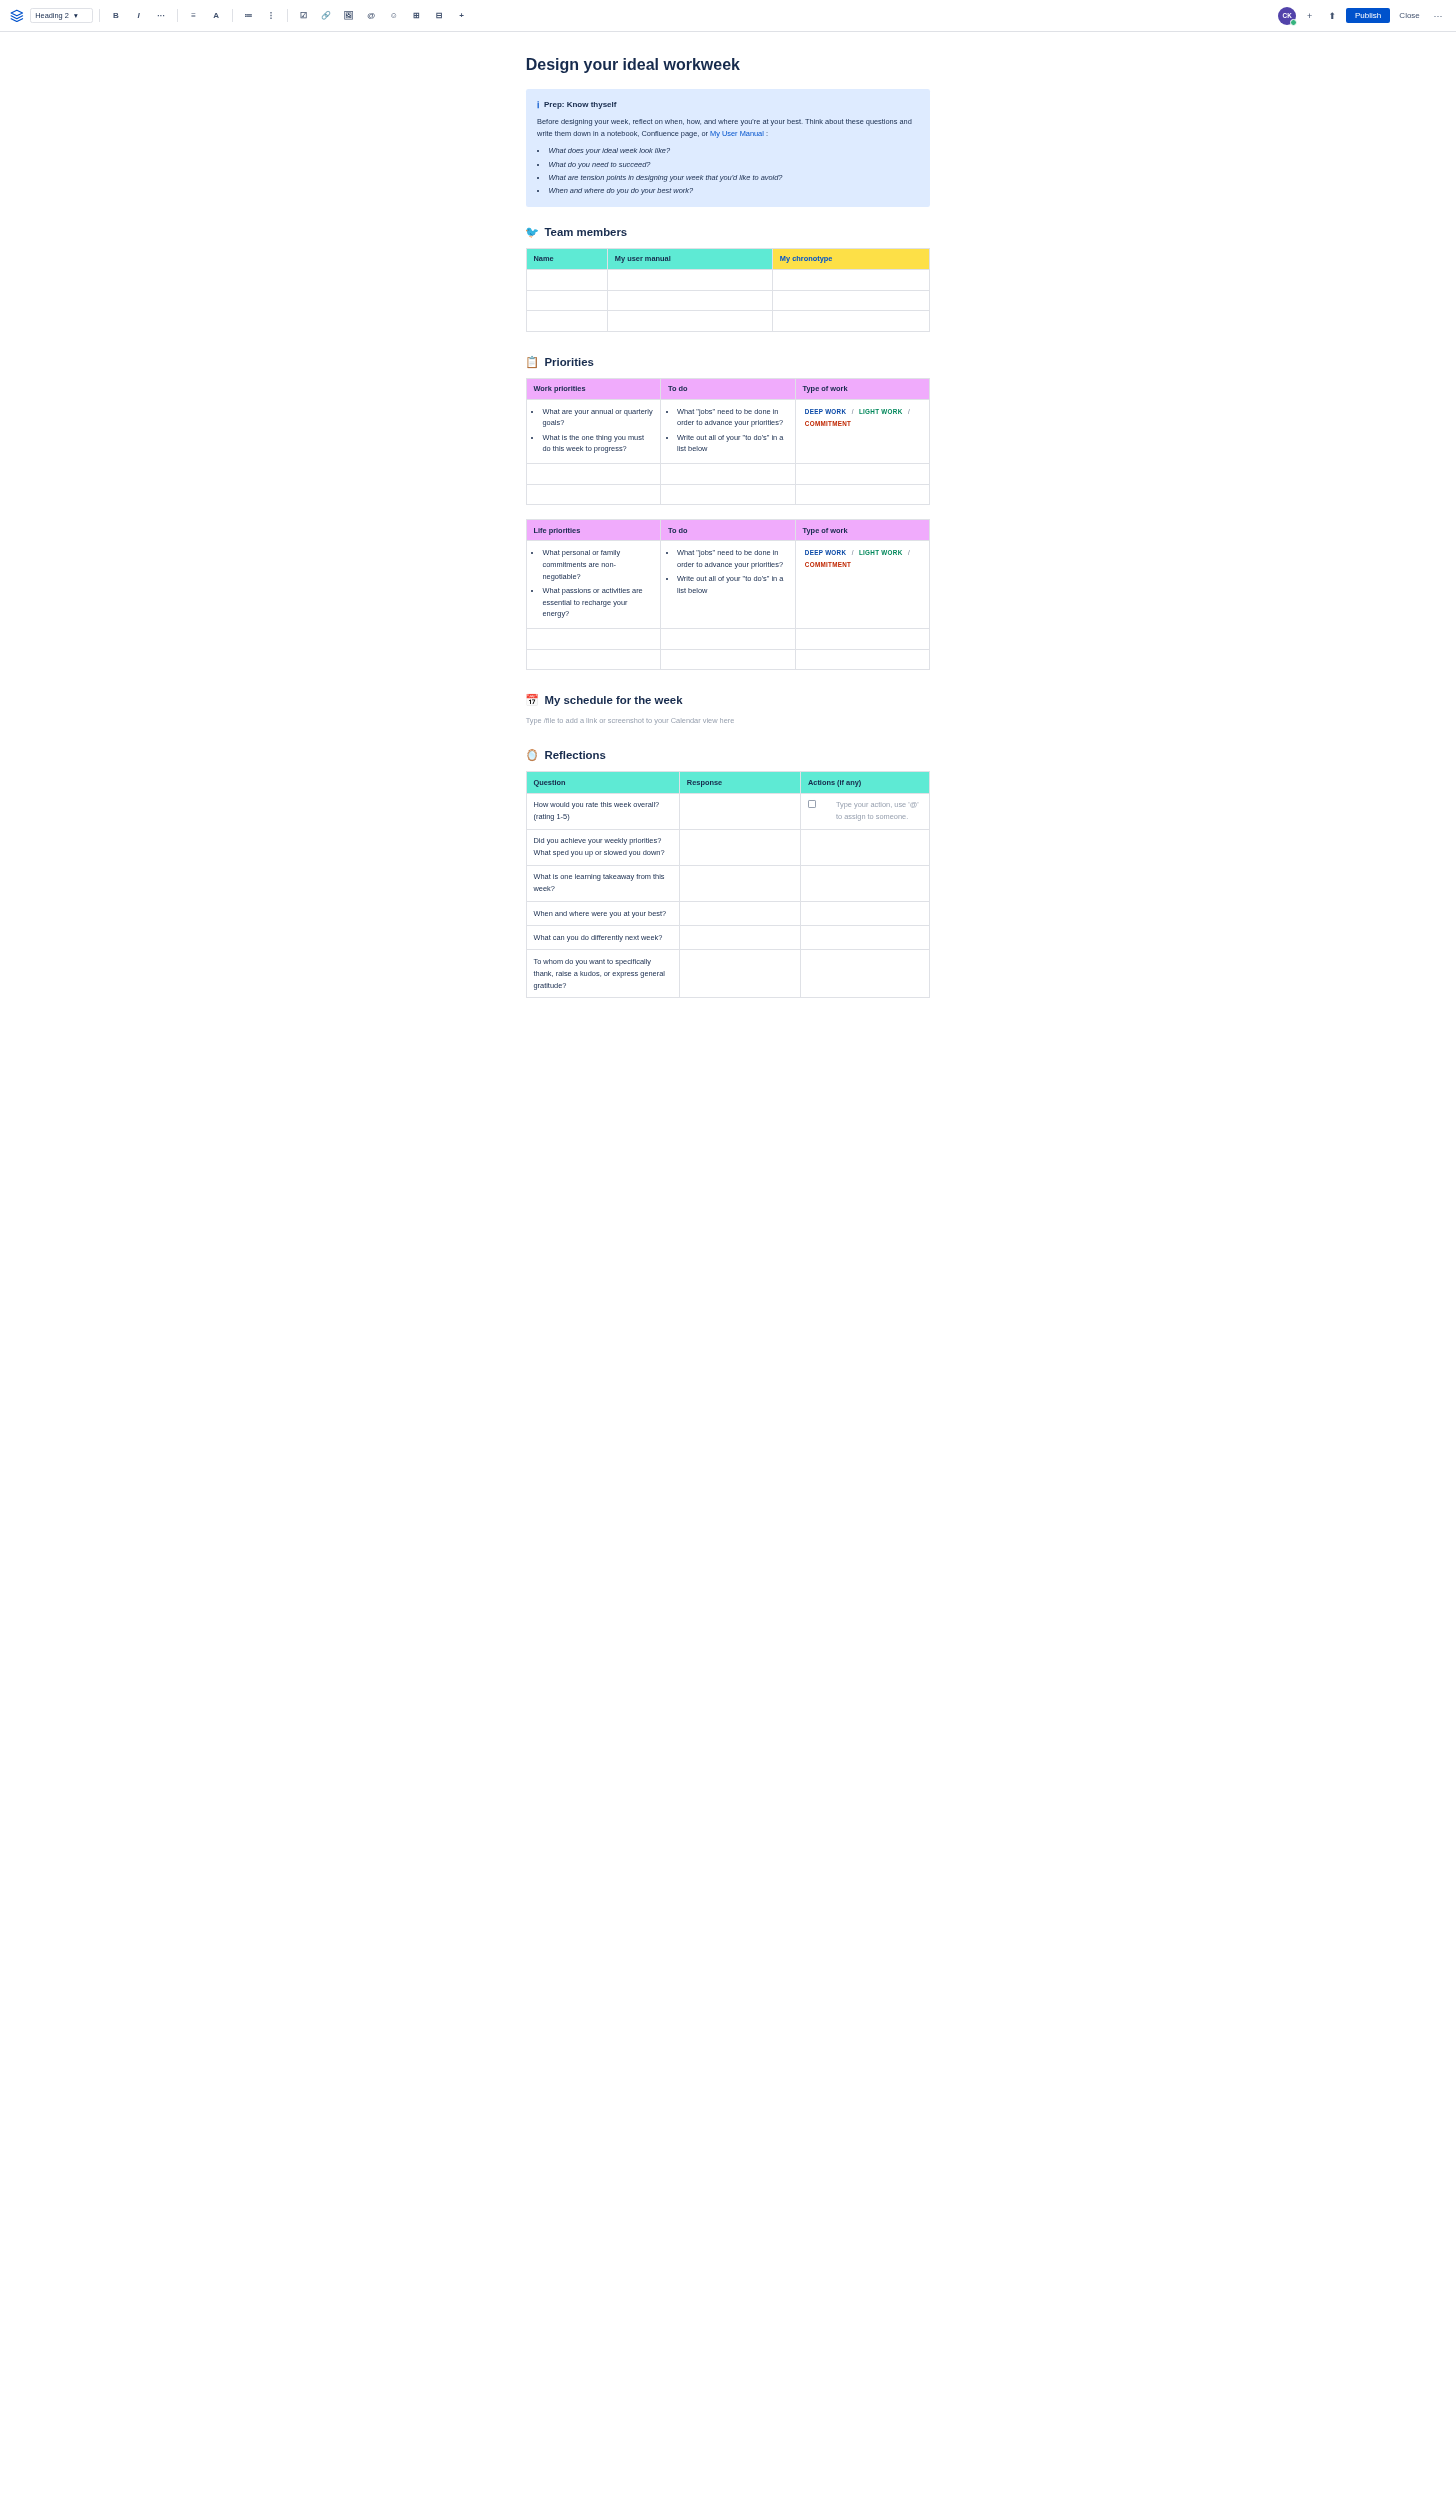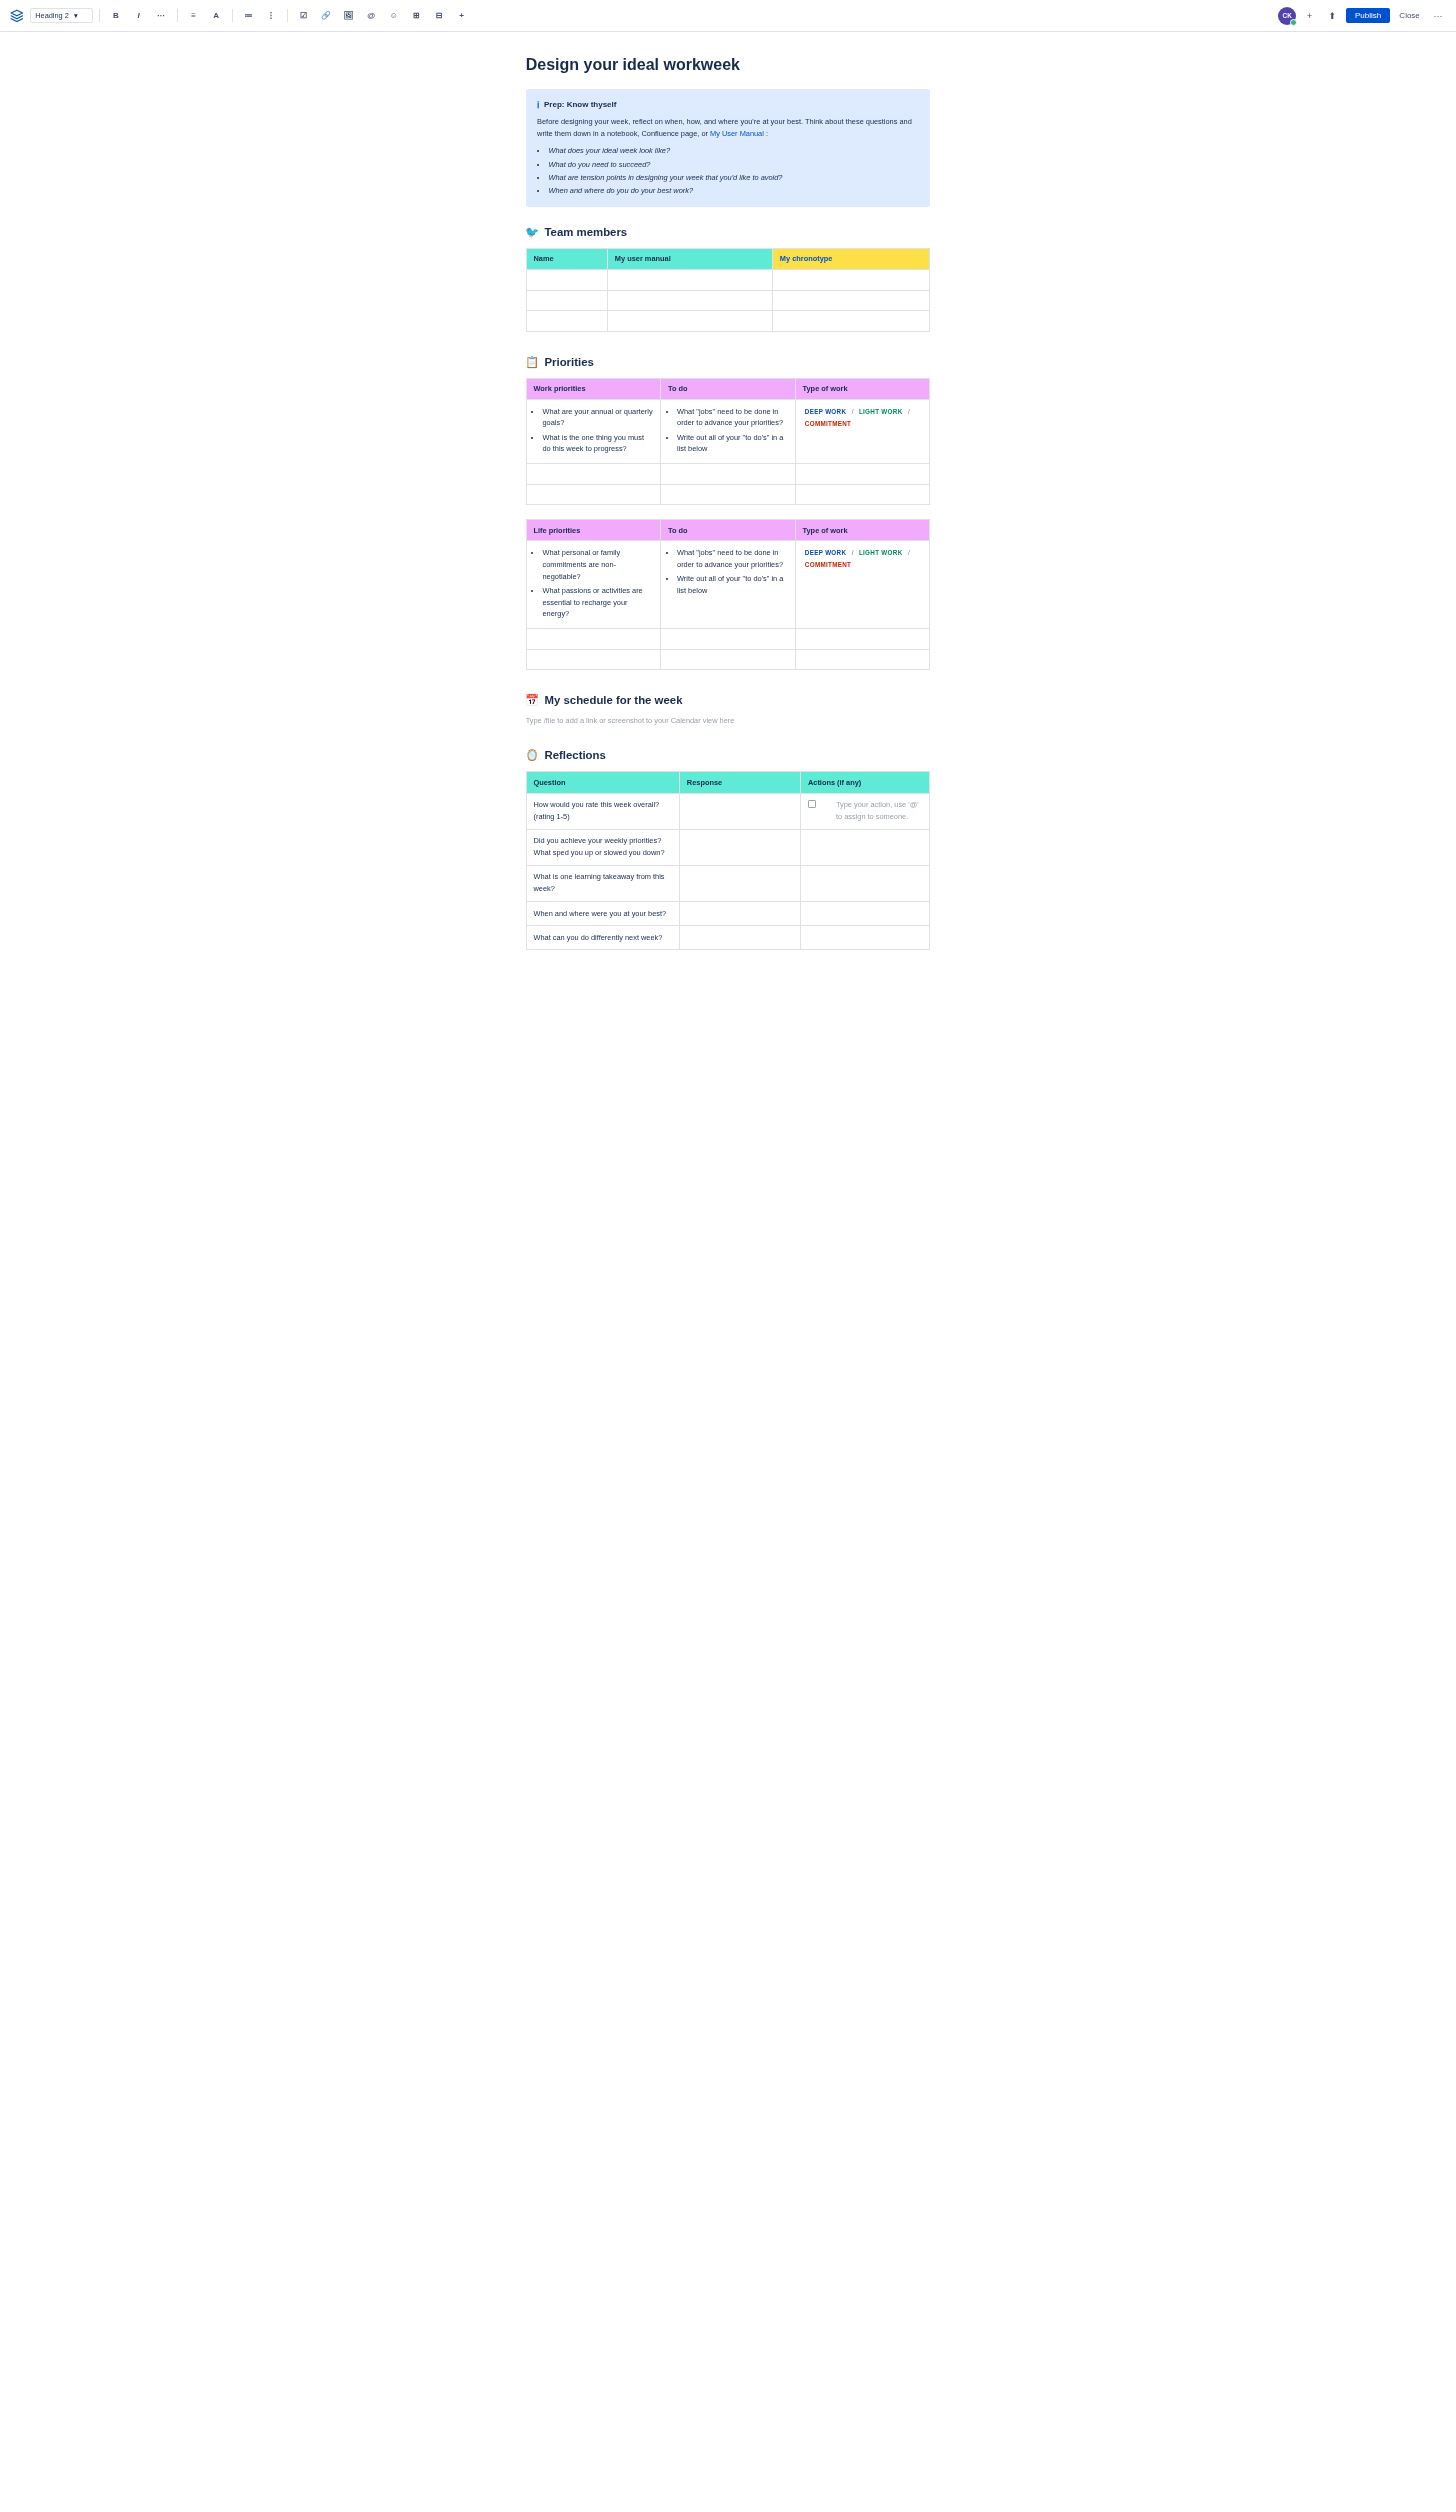--- a/index.html
+++ b/index.html
@@ -407,18 +407,23 @@
         <tr>
           <td>When and where were you at your best?</td>
           <td></td>
           <td></td>
         </tr>
         <tr>
           <td>What can you do differently next week?</td>
           <td></td>
           <td></td>
         </tr>
+        <tr>
+          <td>To whom do you want to specifically thank, raise a kudos, or express general gratitude?</td>
+          <td></td>
+          <td></td>
+        </tr>
       </tbody>
     </table>
   </div>
 
 </div>
 
 
 </body></html>

